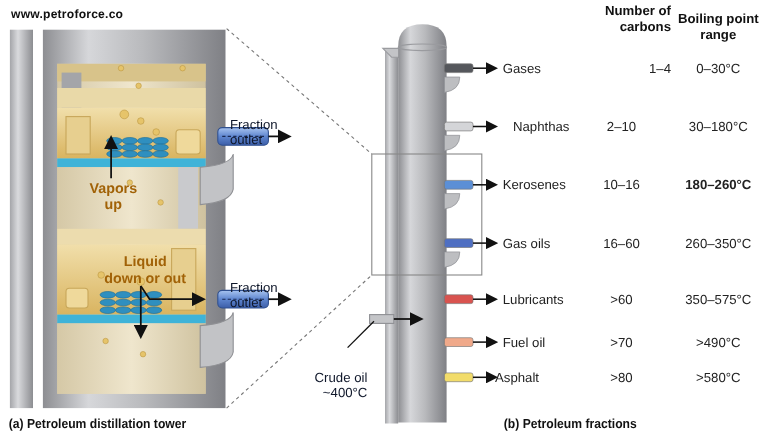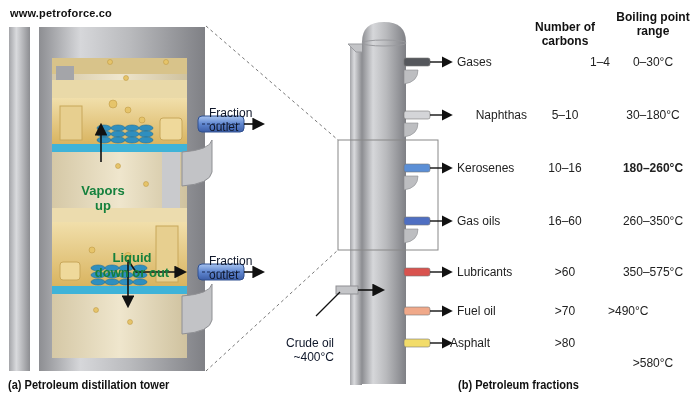--- a/index.html
+++ b/index.html
@@ -4,21 +4,21 @@
 <style>
   html, body { margin:0; padding:0; background:#ffffff; }
   body { width:698px; height:400px; position:relative; overflow:hidden;
          font-family:"Liberation Sans", sans-serif; color:#222; }
   .abs { position:absolute; }
   .website { left:10px; top:7px; font-size:11px; font-weight:bold; color:#111; letter-spacing:0.2px; }
   .caption { font-size:12px; font-weight:bold; color:#111; font-family:"Liberation Sans", sans-serif; transform:scaleX(0.92); transform-origin:left; }
   .hdr { font-size:12px; font-weight:bold; text-align:center; line-height:14px; color:#111; }
   .cell { font-size:12px; color:#222; text-align:center; }
   .frac-label { font-size:12px; color:#222; }
-  .lbl-bold { font-size:13px; font-weight:bold; color:#15803d; text-align:center; line-height:15px;margin-top:20px; }
+  .lbl-bold { font-size:13px; font-weight:bold; color:#a16207; text-align:center; line-height:15px; }
   .lbl { font-size:12px; color:#0f172a; line-height:14px;margin-top:20px; }
   svg { position:absolute; left:0; top:0; }
 </style>
 </head>
 <body>
 
 <svg width="698" height="400">
   <defs>
     <linearGradient id="steelH" x1="0" x2="1" y1="0" y2="0">
       <stop offset="0" stop-color="#8d8e92"></stop>
@@ -187,61 +187,61 @@
 <div class="abs lbl-bold" style="left:86px;top:230px;width:92px;">
   <div>Liquid</div>
   <div>down or out</div>
 </div>
 
 <div class="abs lbl" style="left:270px;top:316px;text-align:right;width:64px;">
   <div>Crude oil</div>
   <div>~400°C</div>
 </div>
 
-<div class="abs hdr" style="left:520px;top:20px;width:90px;">
+<div class="abs hdr" style="left:520px;top:3px;width:90px;text-align:right;">
   <div>Number of</div>
   <div>carbons</div>
 </div>
 <div class="abs hdr" style="left:608px;top:10px;width:90px;">
   <div>Boiling point</div>
   <div>range</div>
 </div>
 
 <div id="rows">
     <div>
       <div class="abs frac-label" style="left: 457px; top: 55px; width: 70px; text-align: left;">Gases</div>
       <div class="abs cell" style="left: 520px; top: 55px; width: 90px; text-align: right;">1–4</div>
       <div class="abs cell" style="left: 608px; top: 55px; width: 90px; text-align: center;">0–30°C</div>
     </div>
     <div>
-      <div class="abs frac-label" style="left: 457px; top: 108px; width: 70px; text-align: right;">Naphthas</div>
-      <div class="abs cell" style="left: 520px; top: 108px; width: 90px; text-align: center;">5–10</div>
+      <div class="abs frac-label" style="left: 457px; top: 108px; width: 70px; text-align: center;">Naphthas</div>
+      <div class="abs cell" style="left: 520px; top: 108px; width: 90px; text-align: center;">2–10</div>
       <div class="abs cell" style="left: 608px; top: 108px; width: 90px; text-align: center;">30–180°C</div>
     </div>
     <div>
       <div class="abs frac-label" style="left: 457px; top: 161px; width: 70px; text-align: left;">Kerosenes</div>
       <div class="abs cell" style="left: 520px; top: 161px; width: 90px; text-align: center;">10–16</div>
       <div class="abs cell" style="left: 608px; top: 161px; width: 90px; text-align: center; font-weight: bold;">180–260°C</div>
     </div>
     <div>
       <div class="abs frac-label" style="left: 457px; top: 214px; width: 70px; text-align: left;">Gas oils</div>
       <div class="abs cell" style="left: 520px; top: 214px; width: 90px; text-align: center;">16–60</div>
       <div class="abs cell" style="left: 608px; top: 214px; width: 90px; text-align: center;">260–350°C</div>
     </div>
     <div>
       <div class="abs frac-label" style="left: 457px; top: 265px; width: 70px; text-align: left;">Lubricants</div>
       <div class="abs cell" style="left: 520px; top: 265px; width: 90px; text-align: center;">&gt;60</div>
       <div class="abs cell" style="left: 608px; top: 265px; width: 90px; text-align: center;">350–575°C</div>
     </div>
     <div>
       <div class="abs frac-label" style="left: 457px; top: 304px; width: 70px; text-align: left;">Fuel oil</div>
       <div class="abs cell" style="left: 520px; top: 304px; width: 90px; text-align: center;">&gt;70</div>
-      <div class="abs cell" style="left: 608px; top: 304px; width: 90px; text-align: left;">&gt;490°C</div>
+      <div class="abs cell" style="left: 608px; top: 304px; width: 90px; text-align: center;">&gt;490°C</div>
     </div>
     <div>
       <div class="abs frac-label" style="left: 435px; top: 336px; width: 70px; text-align: center;">Asphalt</div>
       <div class="abs cell" style="left: 520px; top: 336px; width: 90px; text-align: center;">&gt;80</div>
-      <div class="abs cell" style="left: 608px; top: 336px; width: 90px; text-align: center; margin-top: 20px;">&gt;580°C</div>
+      <div class="abs cell" style="left: 608px; top: 336px; width: 90px; text-align: center;">&gt;580°C</div>
     </div>
   </div>
 
 <div class="abs caption" style="left:8px;top:378px;">(a) Petroleum distillation tower</div>
 <div class="abs caption" style="left:458px;top:378px;">(b) Petroleum fractions</div>
 
 </body></html>

